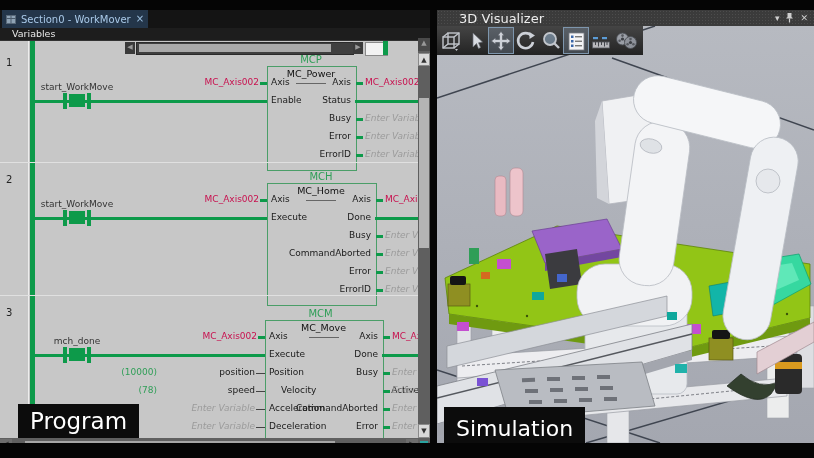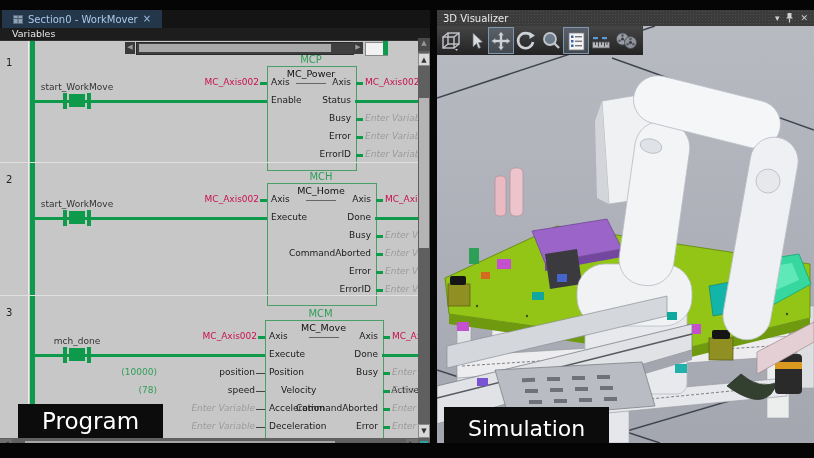--- a/index.html
+++ b/index.html
@@ -5,21 +5,21 @@
   html,body{margin:0;padding:0;background:#000;}
   body{width:814px;height:458px;position:relative;overflow:hidden;
        font-family:"DejaVu Sans","Liberation Sans",sans-serif;}
   .abs{position:absolute;}
   
   #topbar{left:0;top:0;width:814px;height:10px;background:#050505;}
   
   #editor{left:0;top:10px;width:430px;height:433px;background:#161616;}
   #tabstrip{left:0;top:0;width:430px;height:18px;background:#141414;}
   #tab{left:2px;top:0;height:18px;background:#24364a;display:flex;align-items:center;
-       padding:0 11px;gap:5px;cursor:pointer;}
+       padding:0 4px;gap:5px;cursor:pointer;}
   #tab .tlabel{color:#a9c9e8;font-size:10px;white-space:nowrap;}
   #tab .tclose{color:#9ec1e0;font-size:10px;line-height:10px;}
   #varbar{left:0;top:18px;width:430px;height:12px;background:#1d1d1d;border-bottom:1px solid #333;}
   #varbar span{position:absolute;left:12px;top:0px;color:#e8e8e8;font-size:9.5px;}
   
   #ladder{left:0;top:31px;width:418px;height:397px;background:#c7c7c7;overflow:hidden;}
   .rnum{color:#222;font-size:10px;}
   .wire{background:#0d9a4a;}
   .pin{color:#1a1a1a;font-size:9px;white-space:nowrap;}
   .varop{color:#c8104e;font-size:9px;white-space:nowrap;}
@@ -33,30 +33,30 @@
   .clabel{color:#333;font-size:9px;text-align:center;}
   
   .sb-dark{background:#3f3f3f;border:1px solid #2a2a2a;}
   .sb-thumb{background:#a9a9a9;}
   .sb-btn{background:#3a3a3a;color:#999;font-size:7px;text-align:center;line-height:11px;}
   
   #vscroll{left:418px;top:28px;width:12px;height:415px;background:#5f5f5f;}
   #hscroll{left:0;top:428px;width:430px;height:15px;background:#606060;}
   .lt-btn{background:#d9d9d9;color:#333;font-size:7px;text-align:center;line-height:12px;border:1px solid #8a8a8a;}
   
-  .overlay{background:#0c0c0c;color:#fff;display:flex;align-items:center;padding:0 24px;}
+  .overlay{background:#0c0c0c;color:#fff;display:flex;align-items:center;padding:0 12px;}
   #programLbl{left:18px;top:394px;height:34px;font-size:23px;}
   #simLbl{left:444px;top:397px;height:43px;font-size:22px;}
   
   #splitter{left:430px;top:10px;width:7px;height:448px;background:#060606;}
   #vispanel{left:437px;top:10px;width:377px;height:433px;background:#9fa2ab;}
   #vistitle{left:0;top:0;width:377px;height:16px;background:#3b3b3b;
      background-image:radial-gradient(#4d4d4d 0.8px,transparent 0.9px);background-size:3px 3px;
      border-bottom:1px solid #262626;display:flex;align-items:center;}
-  #vistitle .vt{color:#ececec;font-size:10px;margin-left:6px;flex:1;}
+  #vistitle .vt{color:#ececec;font-size:13px;margin-left:22px;flex:1;}
   #vistitle .vbtn{color:#cfcfcf;font-size:9px;margin-right:6px;cursor:pointer;}
   #viewport{left:0;top:16px;width:377px;height:417px;background:linear-gradient(#b7bac1,#a4a7b0);overflow:hidden;}
   #vtoolbar{left:0;top:16px;width:204px;height:29px;background:linear-gradient(#454545,#232323);
      display:flex;align-items:center;padding-left:2px;gap:1px;}
   .ticon{width:24px;height:25px;display:flex;align-items:center;justify-content:center;cursor:pointer;}
   .ticon.pressed{background:rgba(160,185,210,.25);outline:1px solid #7e96ad;}
   #botbar{left:0;top:443px;width:814px;height:15px;background:#050505;}
 </style>
 </head>
 <body>

